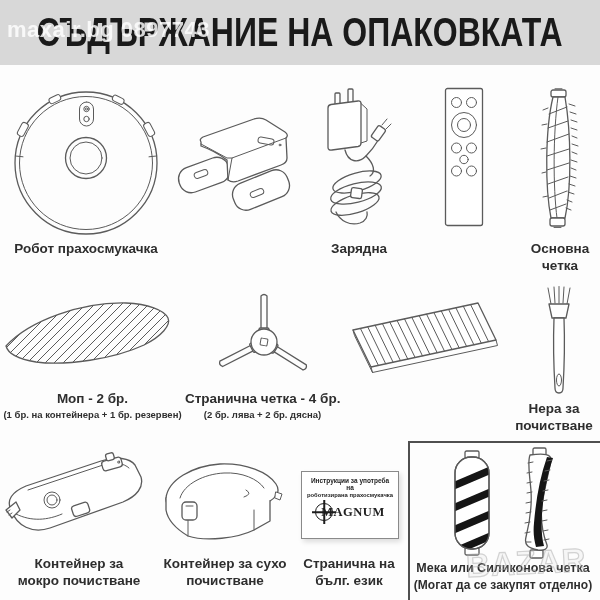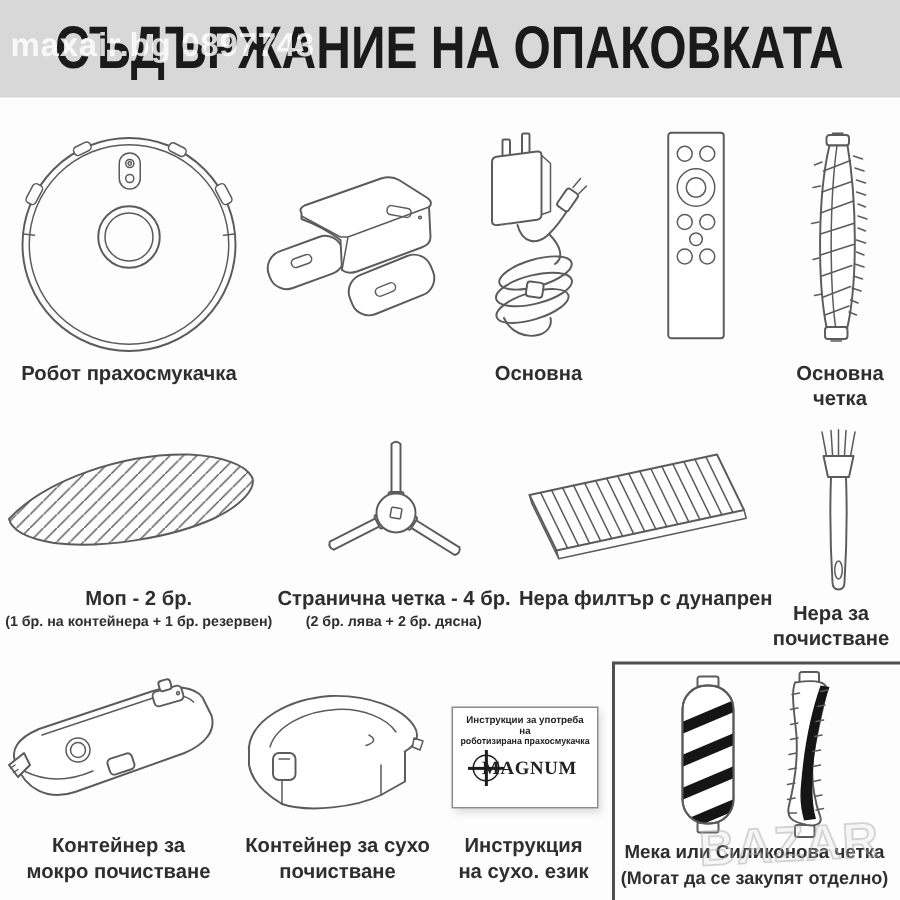--- a/index.html
+++ b/index.html
@@ -180,21 +180,21 @@
         <rect class="fw" x="14" y="130" width="15" height="8" rx="2"></rect>
         <path class="thin" d="M18,139.4 l7,0"></path>
       </g>
     </svg>
   </div>
 
   <div class="cap one-line" id="cap-robot">
     <div class="label">Робот прахосмукачка</div>
   </div>
   <div class="cap one-line" id="cap-adapter">
-    <div class="label">Основна</div>
+    <div class="label">Зарядна</div>
   </div>
   <div class="cap" id="cap-mainbrush">
     <div class="label">Основна четка</div>
   </div>
 
   <div class="art" id="art-mop">
     <svg viewBox="0 0 172 76">
       <defs>
         <pattern id="hatchP" width="9" height="9" patternUnits="userSpaceOnUse">
           <path d="M-2,11 L11,-2" stroke="#5b5b5b" stroke-width="1" fill="none"></path>
@@ -246,21 +246,20 @@
 
   <div class="cap one-line" id="cap-mop">
     <div class="label">Моп - 2 бр.</div>
     <div class="sublabel">(1 бр. на контейнера + 1 бр. резервен)</div>
   </div>
   <div class="cap one-line" id="cap-sidebrush">
     <div class="label">Странична четка - 4 бр.</div>
     <div class="sublabel">(2 бр. лява + 2 бр. дясна)</div>
   </div>
   <div class="cap one-line" id="cap-hepa">
-    <div class="label">Нера филтър с дунапрен</div>
   </div>
   <div class="cap" id="cap-cleanbrush">
     <div class="label">Нера за почистване</div>
   </div>
 
   <div class="art" id="art-wettank">
     <svg viewBox="0 0 150 102">
       <g class="ln">
         <path class="fw" d="M7,62 C2,52 8,44 22,38 L97,13 C112,8 126,10 131,17 L137,29 C140,39 133,48 119,54 L46,80 C28,86 13,78 7,62 Z"></path>
         <path class="thin" d="M24,42 L99,17 C109,13.6 120,15 125,20"></path>
@@ -304,21 +303,21 @@
     </div>
   </div>
 
   <div class="cap" id="cap-wettank">
     <div class="label">Контейнер за мокро почистване</div>
   </div>
   <div class="cap" id="cap-drybin">
     <div class="label">Контейнер за сухо почистване</div>
   </div>
   <div class="cap" id="cap-manual">
-    <div class="label">Инструкция на сухо. език</div>
+    <div class="label">Странична на бълг. език</div>
   </div>
 
   <div class="opt-box">
     <div class="art" id="art-softbrush">
       <svg viewBox="0 0 44 106">
         <defs>
             <clipPath id="softclip">
               <rect x="5" y="7" width="34" height="92" rx="16"></rect>
             </clipPath>
           </defs>

